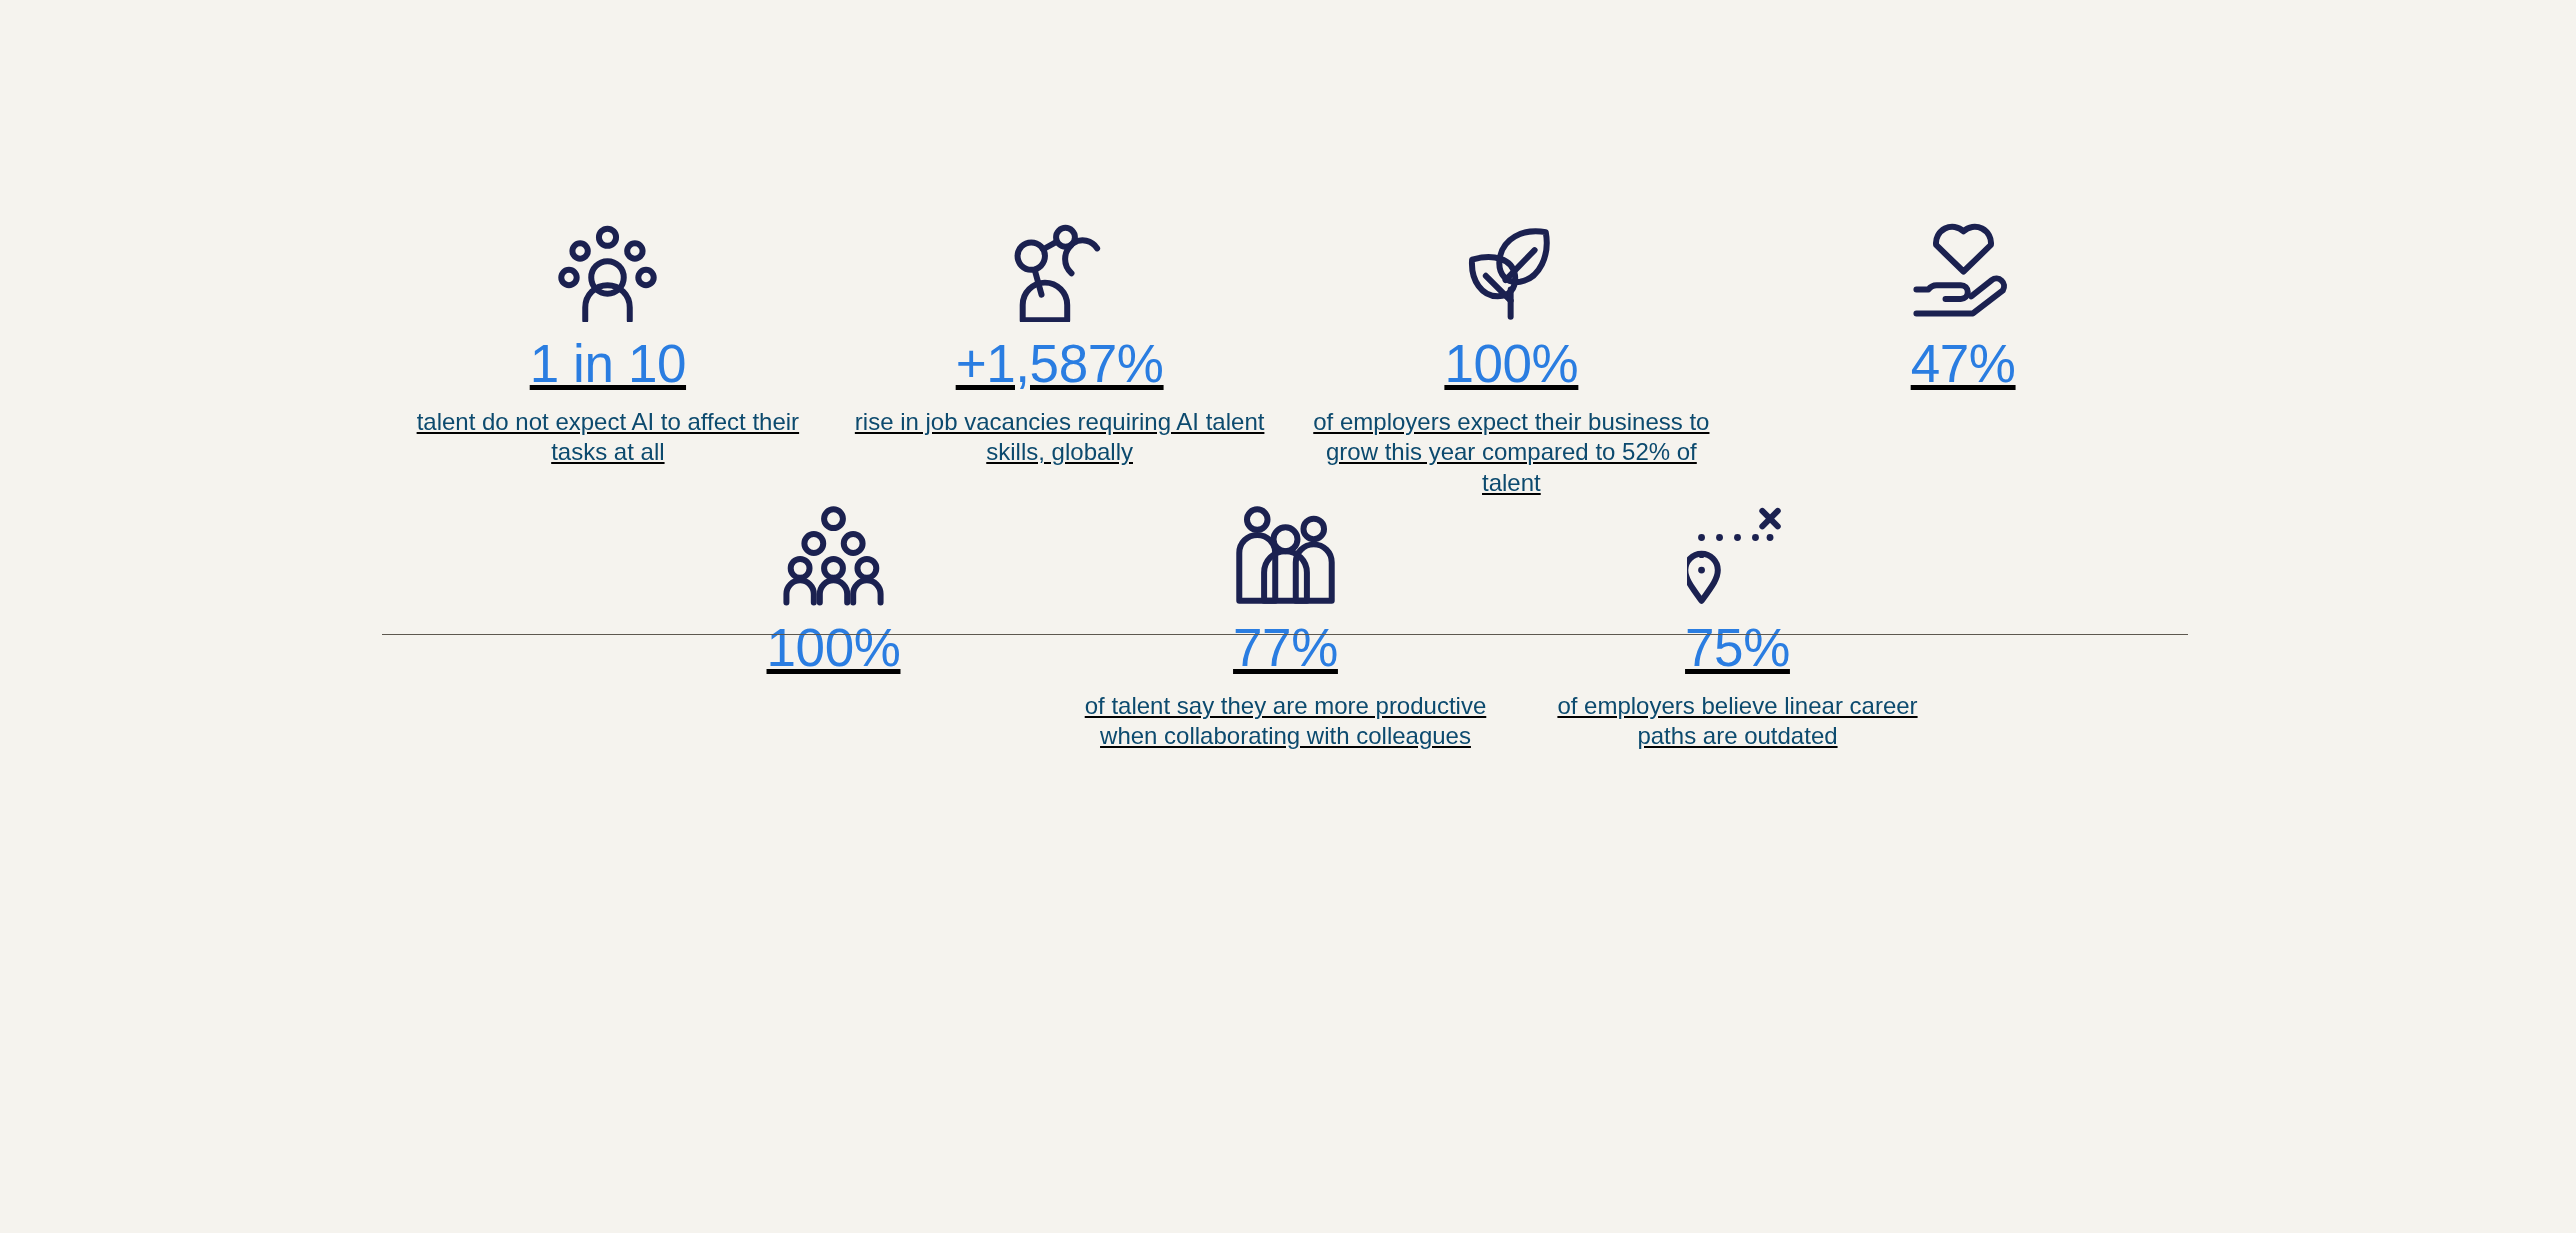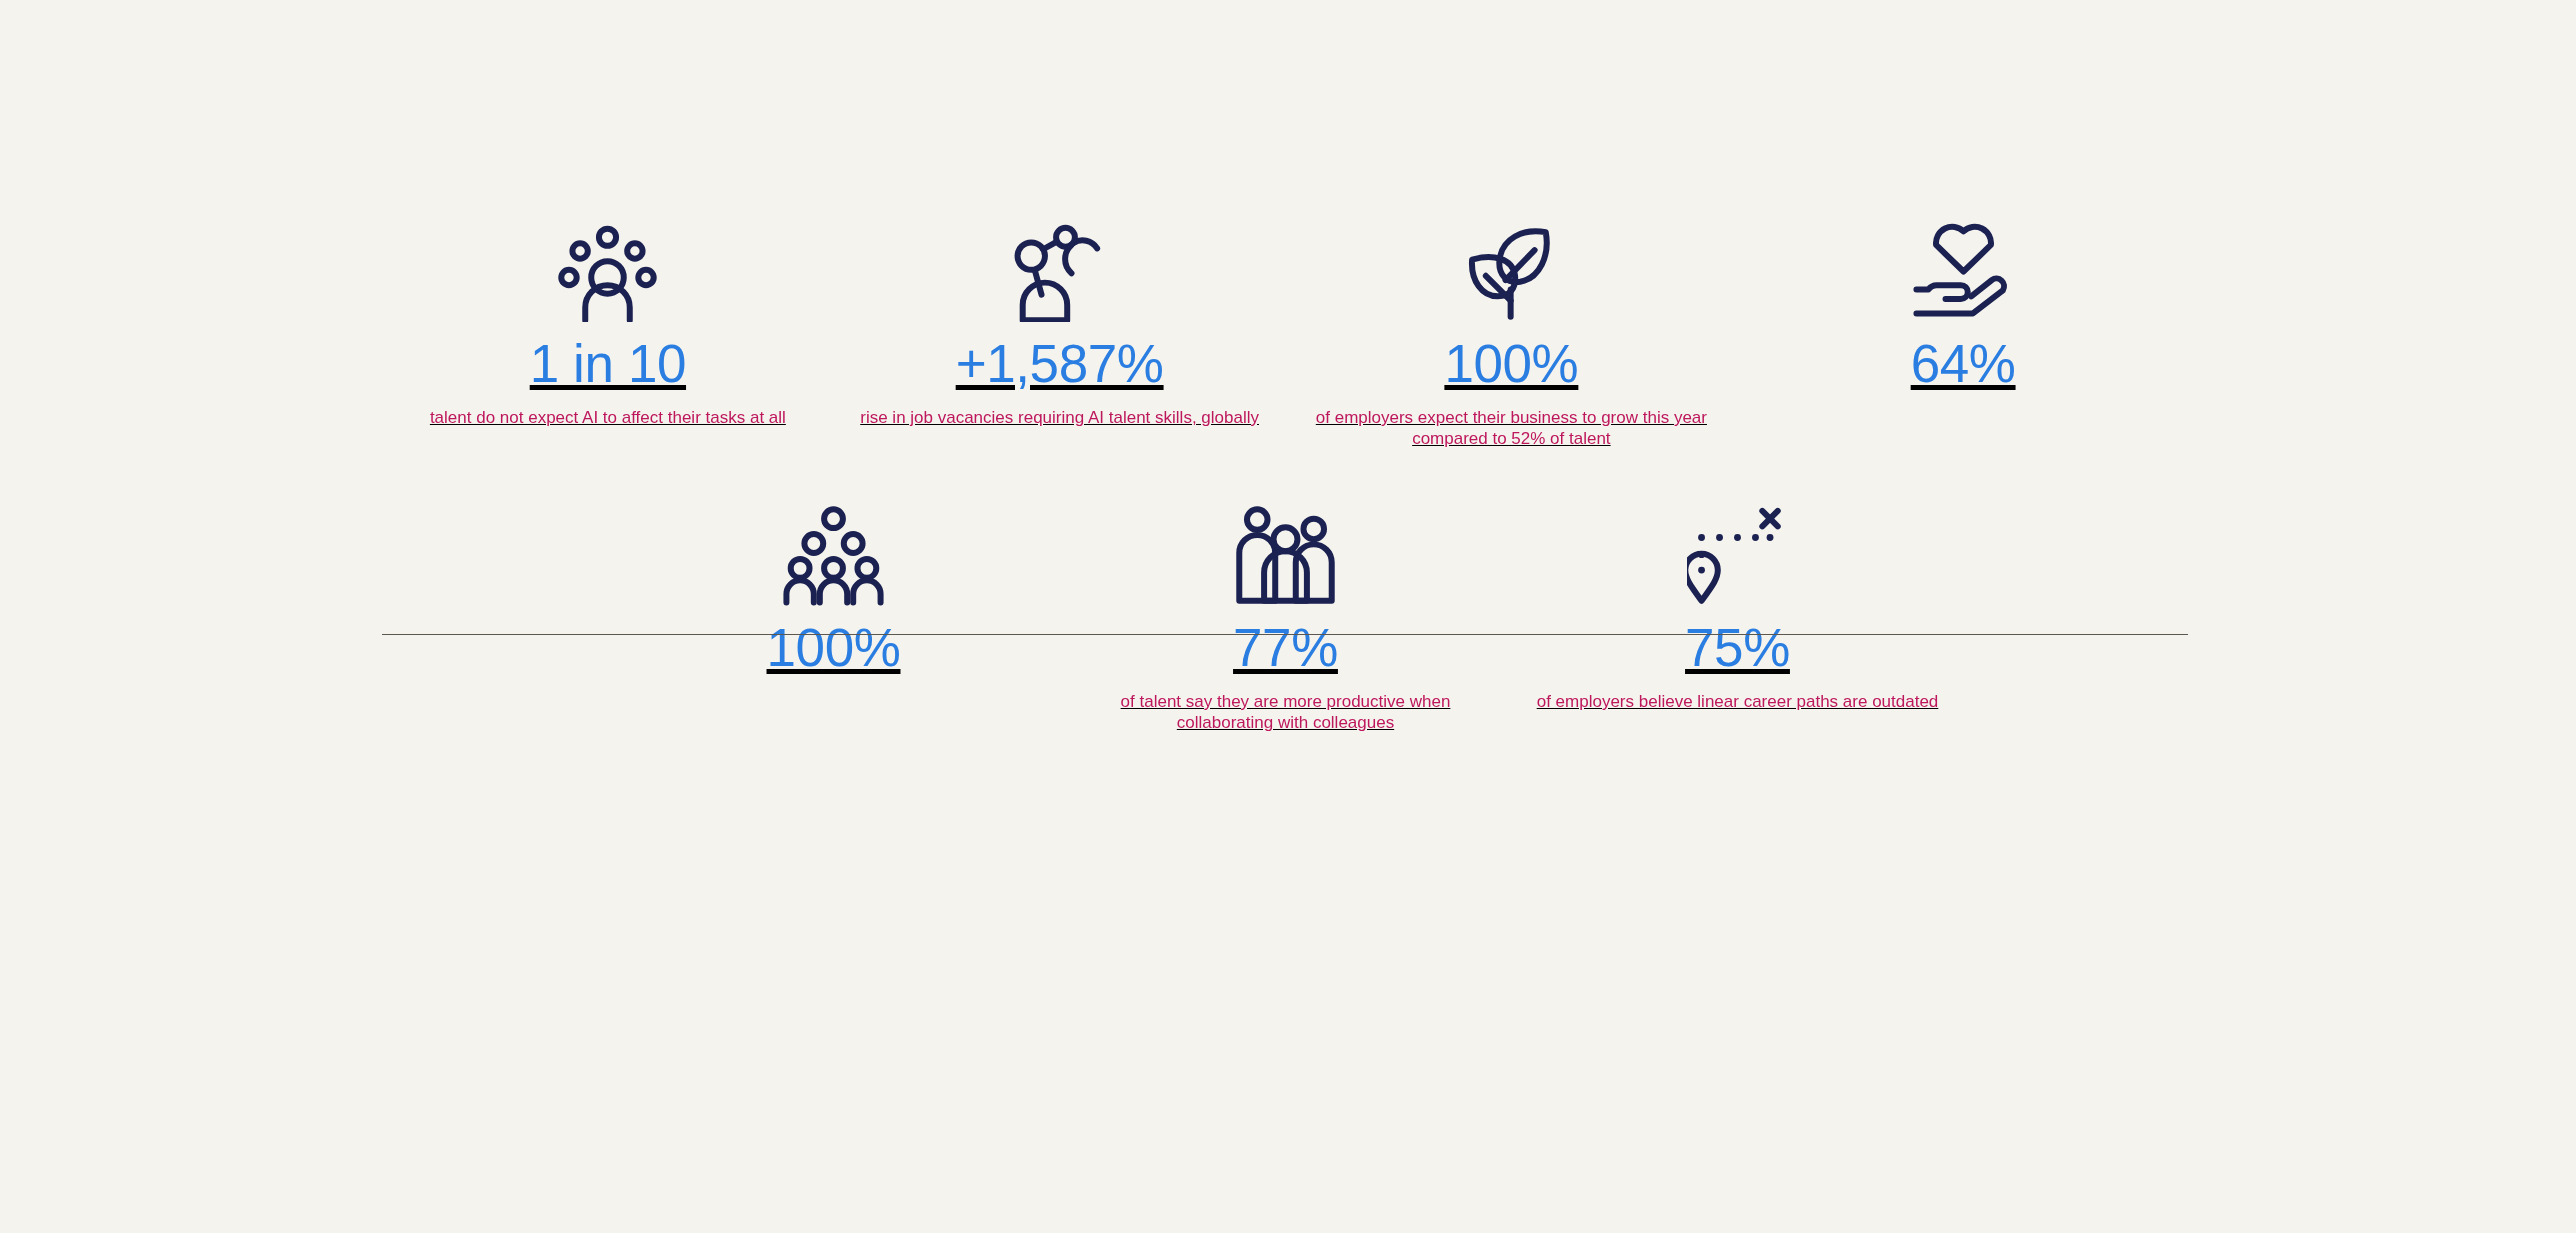--- a/index.html
+++ b/index.html
@@ -54,22 +54,22 @@
     color: #2a7de1;
     font-size: 53px;
     line-height: 1.12;
     font-weight: 400;
     letter-spacing: -0.4px;
     margin-top: 12px;
     white-space: nowrap;
     text-align: center;
   }
   .stat-caption {
-    color: #be185d;
-    font-size: 17px;
+    color: #0c4a6e;
+    font-size: 24px;
     line-height: 1.26;
     font-weight: 400;
     text-align: center;
     margin-top: 13.7px;
     max-width: 421px;
   }
   .divider {
     position: absolute;
     left: 382px;
     top: 634px;
@@ -135,21 +135,21 @@
       </div>
 
       <div class="cell">
         <div class="icon-wrap">
           <svg width="101" height="101" viewBox="0 0 118 118" fill="none" stroke="#1b2150" stroke-width="7" stroke-linecap="round" stroke-linejoin="round">
             <path d="M59 59 L27 28 a19 19 0 0 1 32 -16 a19 19 0 0 1 32 16 Z"></path>
             <path d="M4 80 h14 a12 12 0 0 1 10 -5 h28 a8 8 0 0 1 0 16 H38"></path>
             <path d="M4 108 h66 L105 81 a9 9 0 0 0 -13 -12 L68 88"></path>
           </svg>
         </div>
-        <div class="stat-number">64%</div>
+        <div class="stat-number">47%</div>
       </div>
 
     </div>
 
     <div class="spacer-row"></div>
 
     <div class="row row-two">
 
       <div class="cell">
         <div class="icon-wrap">

